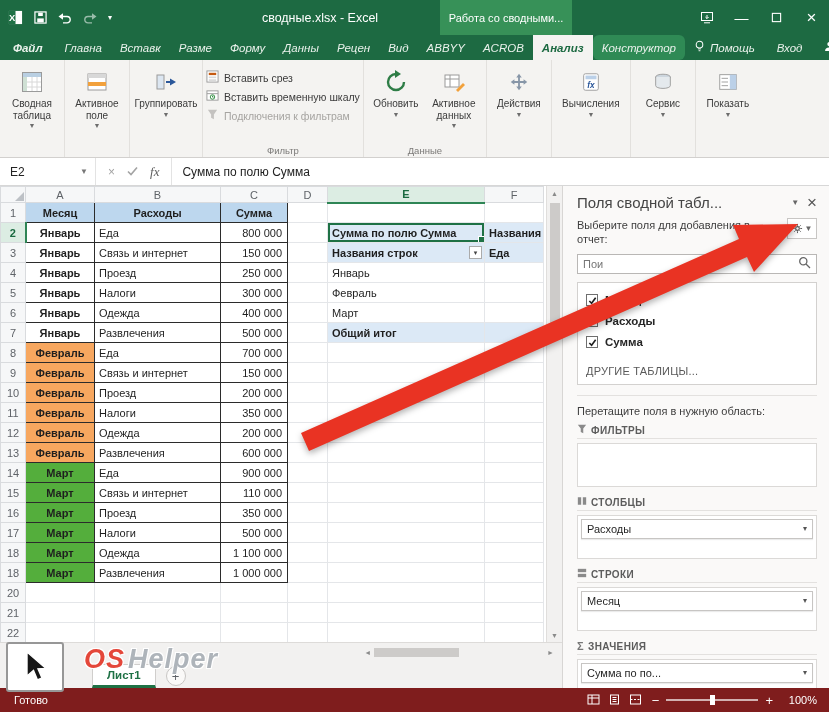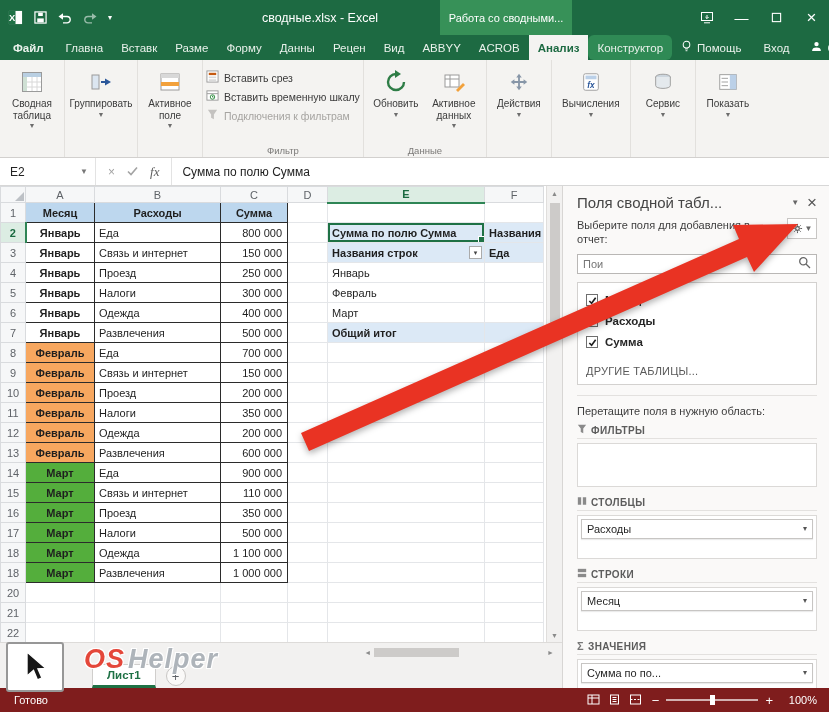--- a/index.html
+++ b/index.html
@@ -12,21 +12,21 @@
 .qat{position:absolute;left:8px;top:0;height:35px;display:flex;align-items:center;gap:11px;}
 .qat .qbtn{display:flex;align-items:center;justify-content:center;}
 .win-title{position:absolute;left:170px;top:0;width:300px;height:35px;display:flex;align-items:center;justify-content:center;font-size:12.5px;}
 .ctxband{position:absolute;left:440px;top:0;width:132px;height:35px;background:#379158;display:flex;align-items:center;justify-content:center;font-size:11px;white-space:nowrap;overflow:hidden;}
 .winctrls{position:absolute;right:0;top:0;height:35px;display:flex;}
 .winbtn{width:35px;height:35px;display:flex;align-items:center;justify-content:center;font-size:14px;color:#fff;}
 .winbtn.close{font-size:17px;}
 
 
 .tabrow{position:absolute;left:0;top:35px;width:100%;height:25px;background:#1D6A42;display:flex;align-items:stretch;font-size:11.5px;color:#E9F1EB;}
-.tab{padding:0 9px;display:flex;align-items:center;white-space:nowrap;}
+.tab{padding:0 9px;display:flex;align-items:center;white-space:nowrap;font-style:italic;}
 .tab.file{padding:0 13px;font-weight:bold;}
 .tab.contextual{background:#2F8A55;border-radius:6px;}
 .tab.active{background:#F4F3F1;color:#1D6A42;font-weight:bold;}
 .tabright{margin-left:auto;display:flex;align-items:center;gap:4px;}
 .tabright .tab{gap:5px;}
 
 
 .ribbon{position:absolute;left:0;top:60px;width:100%;height:98px;background:#F4F3F1;border-bottom:1px solid #D2D0CE;display:flex;align-items:stretch;}
 .rgroup{position:relative;display:flex;align-items:flex-start;padding:3px 3px 15px;}
 .rgroup+.rgroup{border-left:1px solid #E2E0DD;}
@@ -226,42 +226,42 @@
               <rect x="3" y="3" width="18" height="4" fill="#B9CFE2"></rect>
               <rect x="3" y="7" width="4" height="14" fill="#CFE0D4"></rect>
               <path d="M7 12 h14 M7 17 h14 M12 7 v14 M17 7 v14" stroke="#D8D8D8"></path>
             </svg>
         </span>
         <span class="blabel">Сводная таблица</span>
         <span class="dd">▼</span>
       </div>
     </div>
     <div class="rgroup">
+      <div class="bigbtn">
+        <span class="bicon">
+          <svg width="24" height="24" viewBox="0 0 24 24">
+              <rect x="3" y="4" width="18" height="16" fill="#fff" stroke="#9a9a9a"></rect>
+              <rect x="3" y="4" width="18" height="4" fill="#D8D8D8"></rect>
+              <rect x="3" y="12" width="18" height="4" fill="#F2A13C"></rect>
+            </svg>
+        </span>
+        <span class="blabel">Активное поле</span>
+        <span class="dd">▼</span>
+      </div>
+    </div>
+    <div class="rgroup">
       <div class="bigbtn w66">
         <span class="bicon">
           <svg width="24" height="24" viewBox="0 0 24 24">
               <rect x="3" y="5" width="7" height="14" fill="#DCE6F1" stroke="#9a9a9a"></rect>
               <path d="M12 12 h6" stroke="#2B579A" stroke-width="2"></path>
               <polygon points="22,12 16,8.5 16,15.5" fill="#2B579A"></polygon>
             </svg>
         </span>
         <span class="blabel">Группировать</span>
-        <span class="dd">▼</span>
-      </div>
-    </div>
-    <div class="rgroup">
-      <div class="bigbtn">
-        <span class="bicon">
-          <svg width="24" height="24" viewBox="0 0 24 24">
-              <rect x="3" y="4" width="18" height="16" fill="#fff" stroke="#9a9a9a"></rect>
-              <rect x="3" y="4" width="18" height="4" fill="#D8D8D8"></rect>
-              <rect x="3" y="12" width="18" height="4" fill="#F2A13C"></rect>
-            </svg>
-        </span>
-        <span class="blabel">Активное поле</span>
         <span class="dd">▼</span>
       </div>
     </div>
     <div class="rgroup">
       <div class="filterrows">
         <div class="frow">
           <span><svg width="13" height="13" viewBox="0 0 14 14">
                 <rect x="1" y="1" width="12" height="12" fill="#fff" stroke="#9a9a9a"></rect>
                 <rect x="3" y="3" width="8" height="2.5" fill="#C55A11"></rect>
                 <rect x="3" y="7" width="8" height="1.8" fill="#D9D9D9"></rect>

